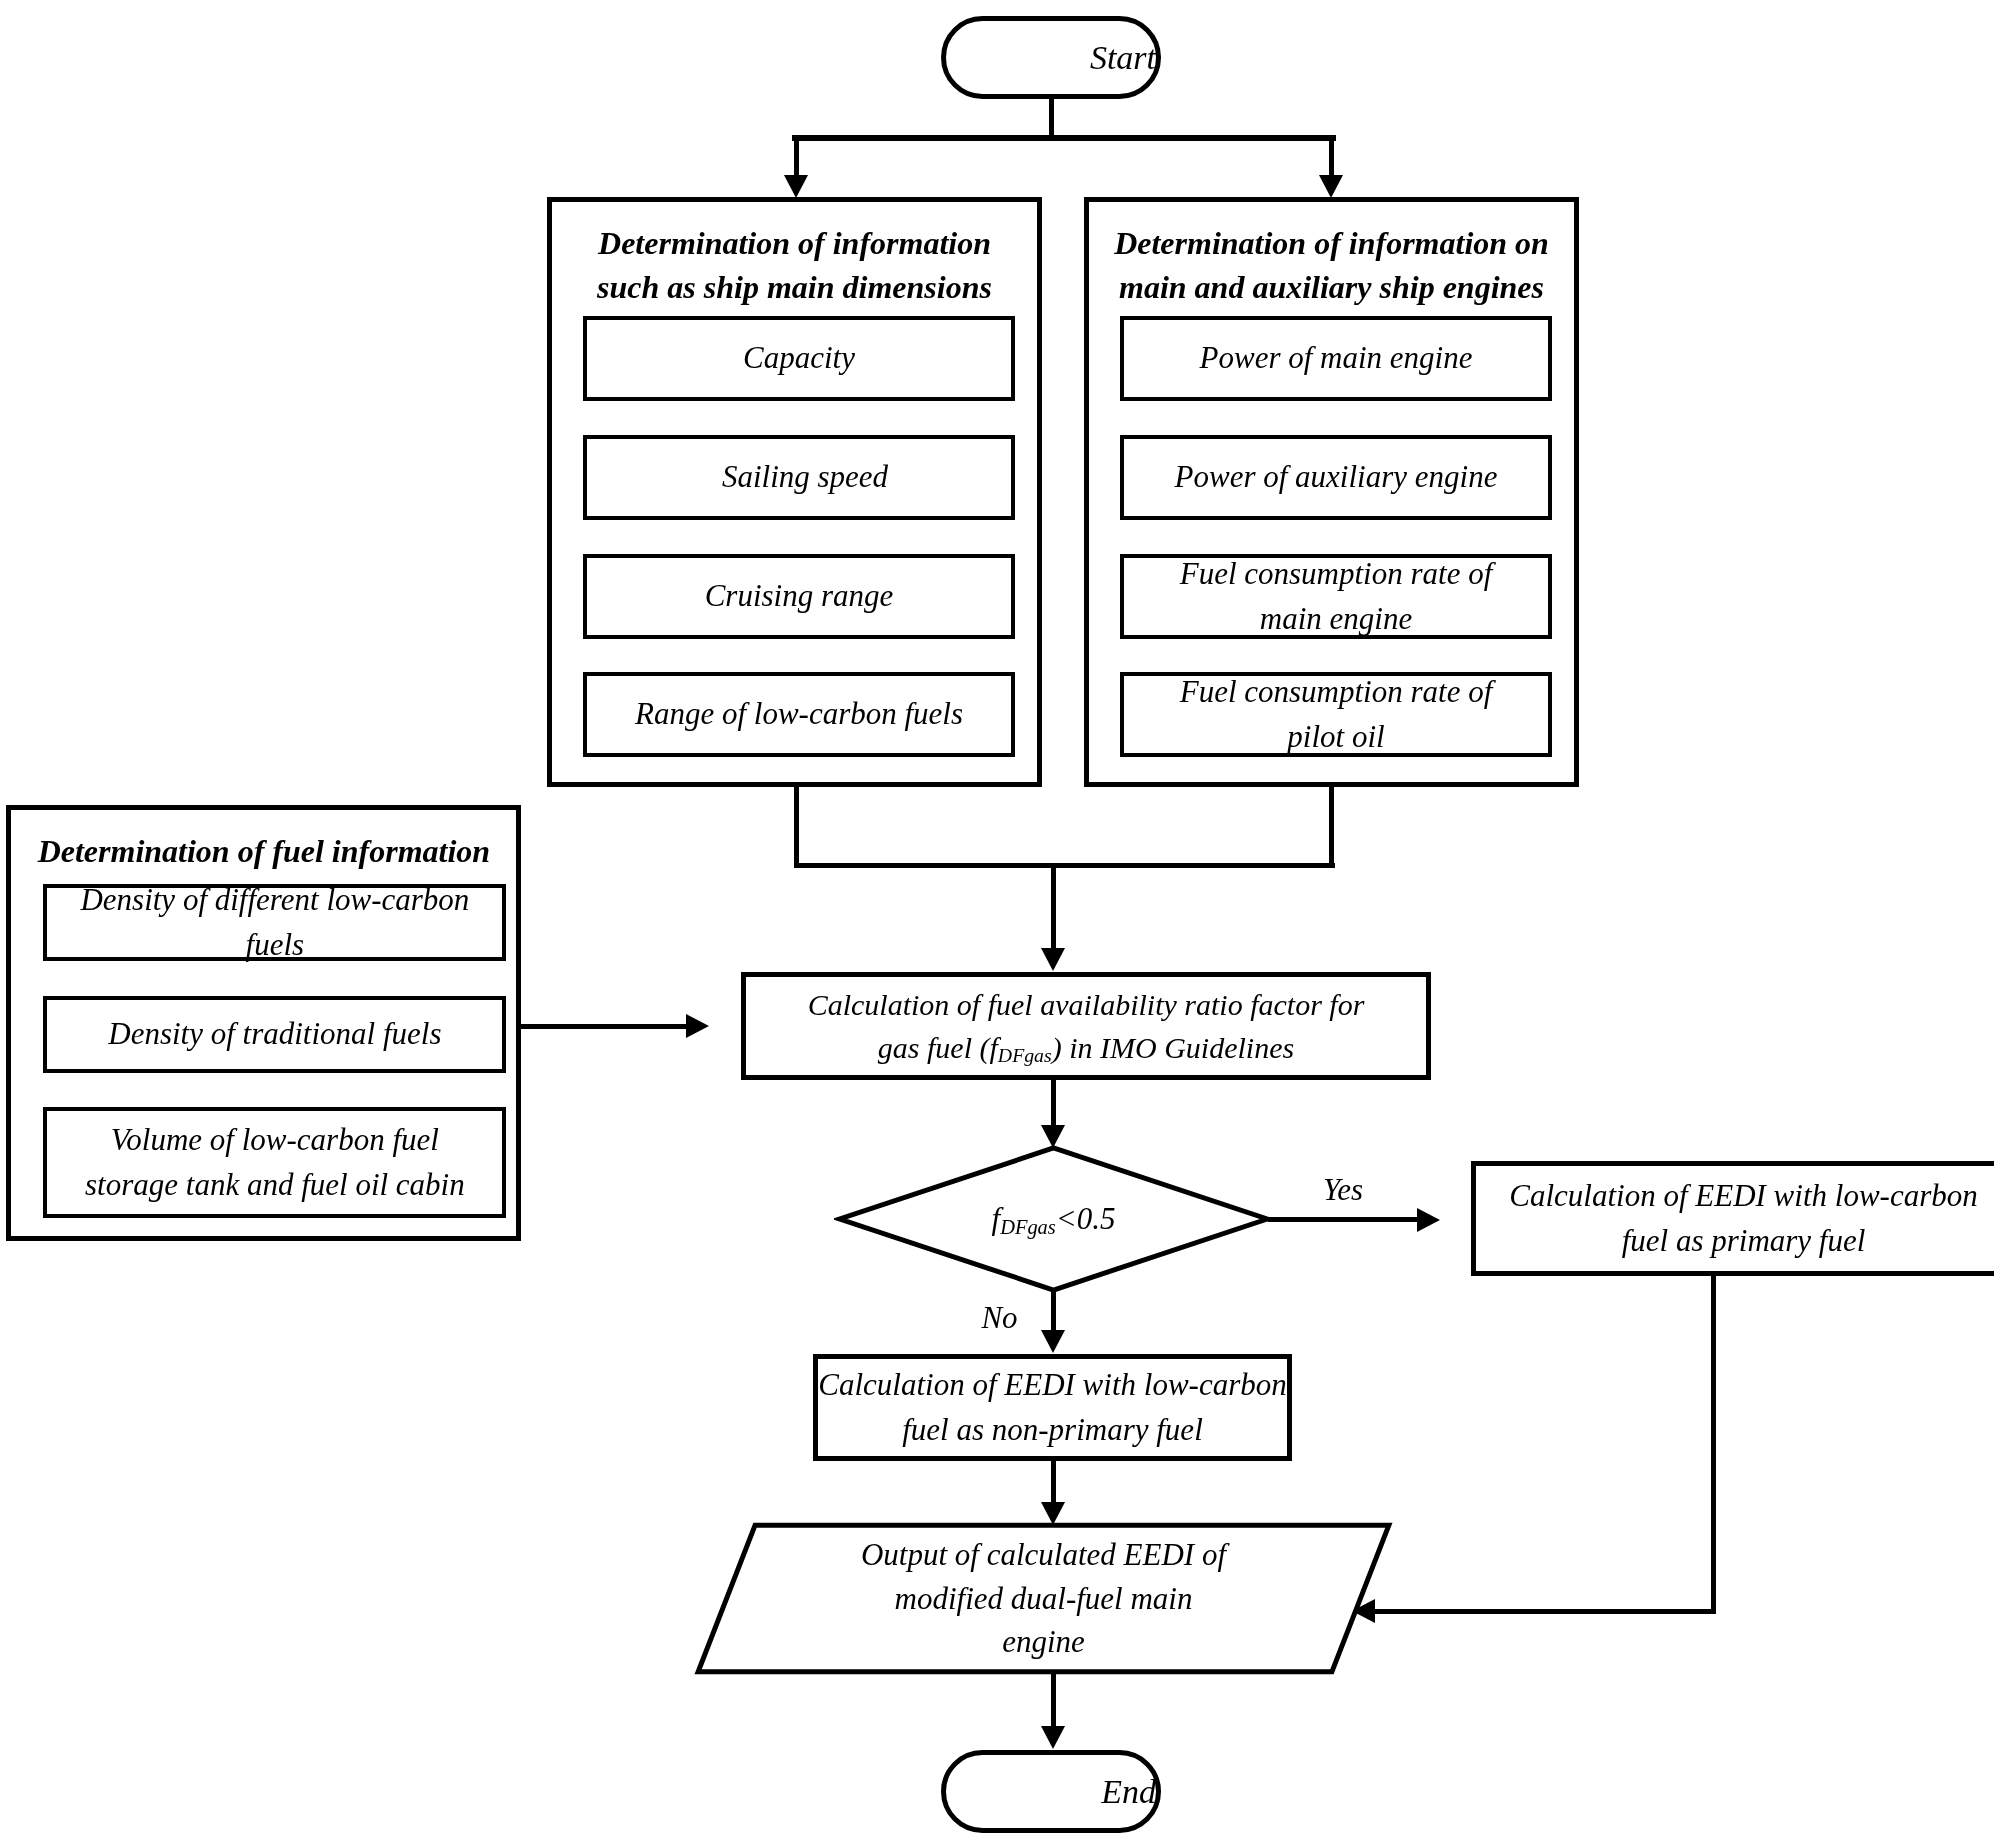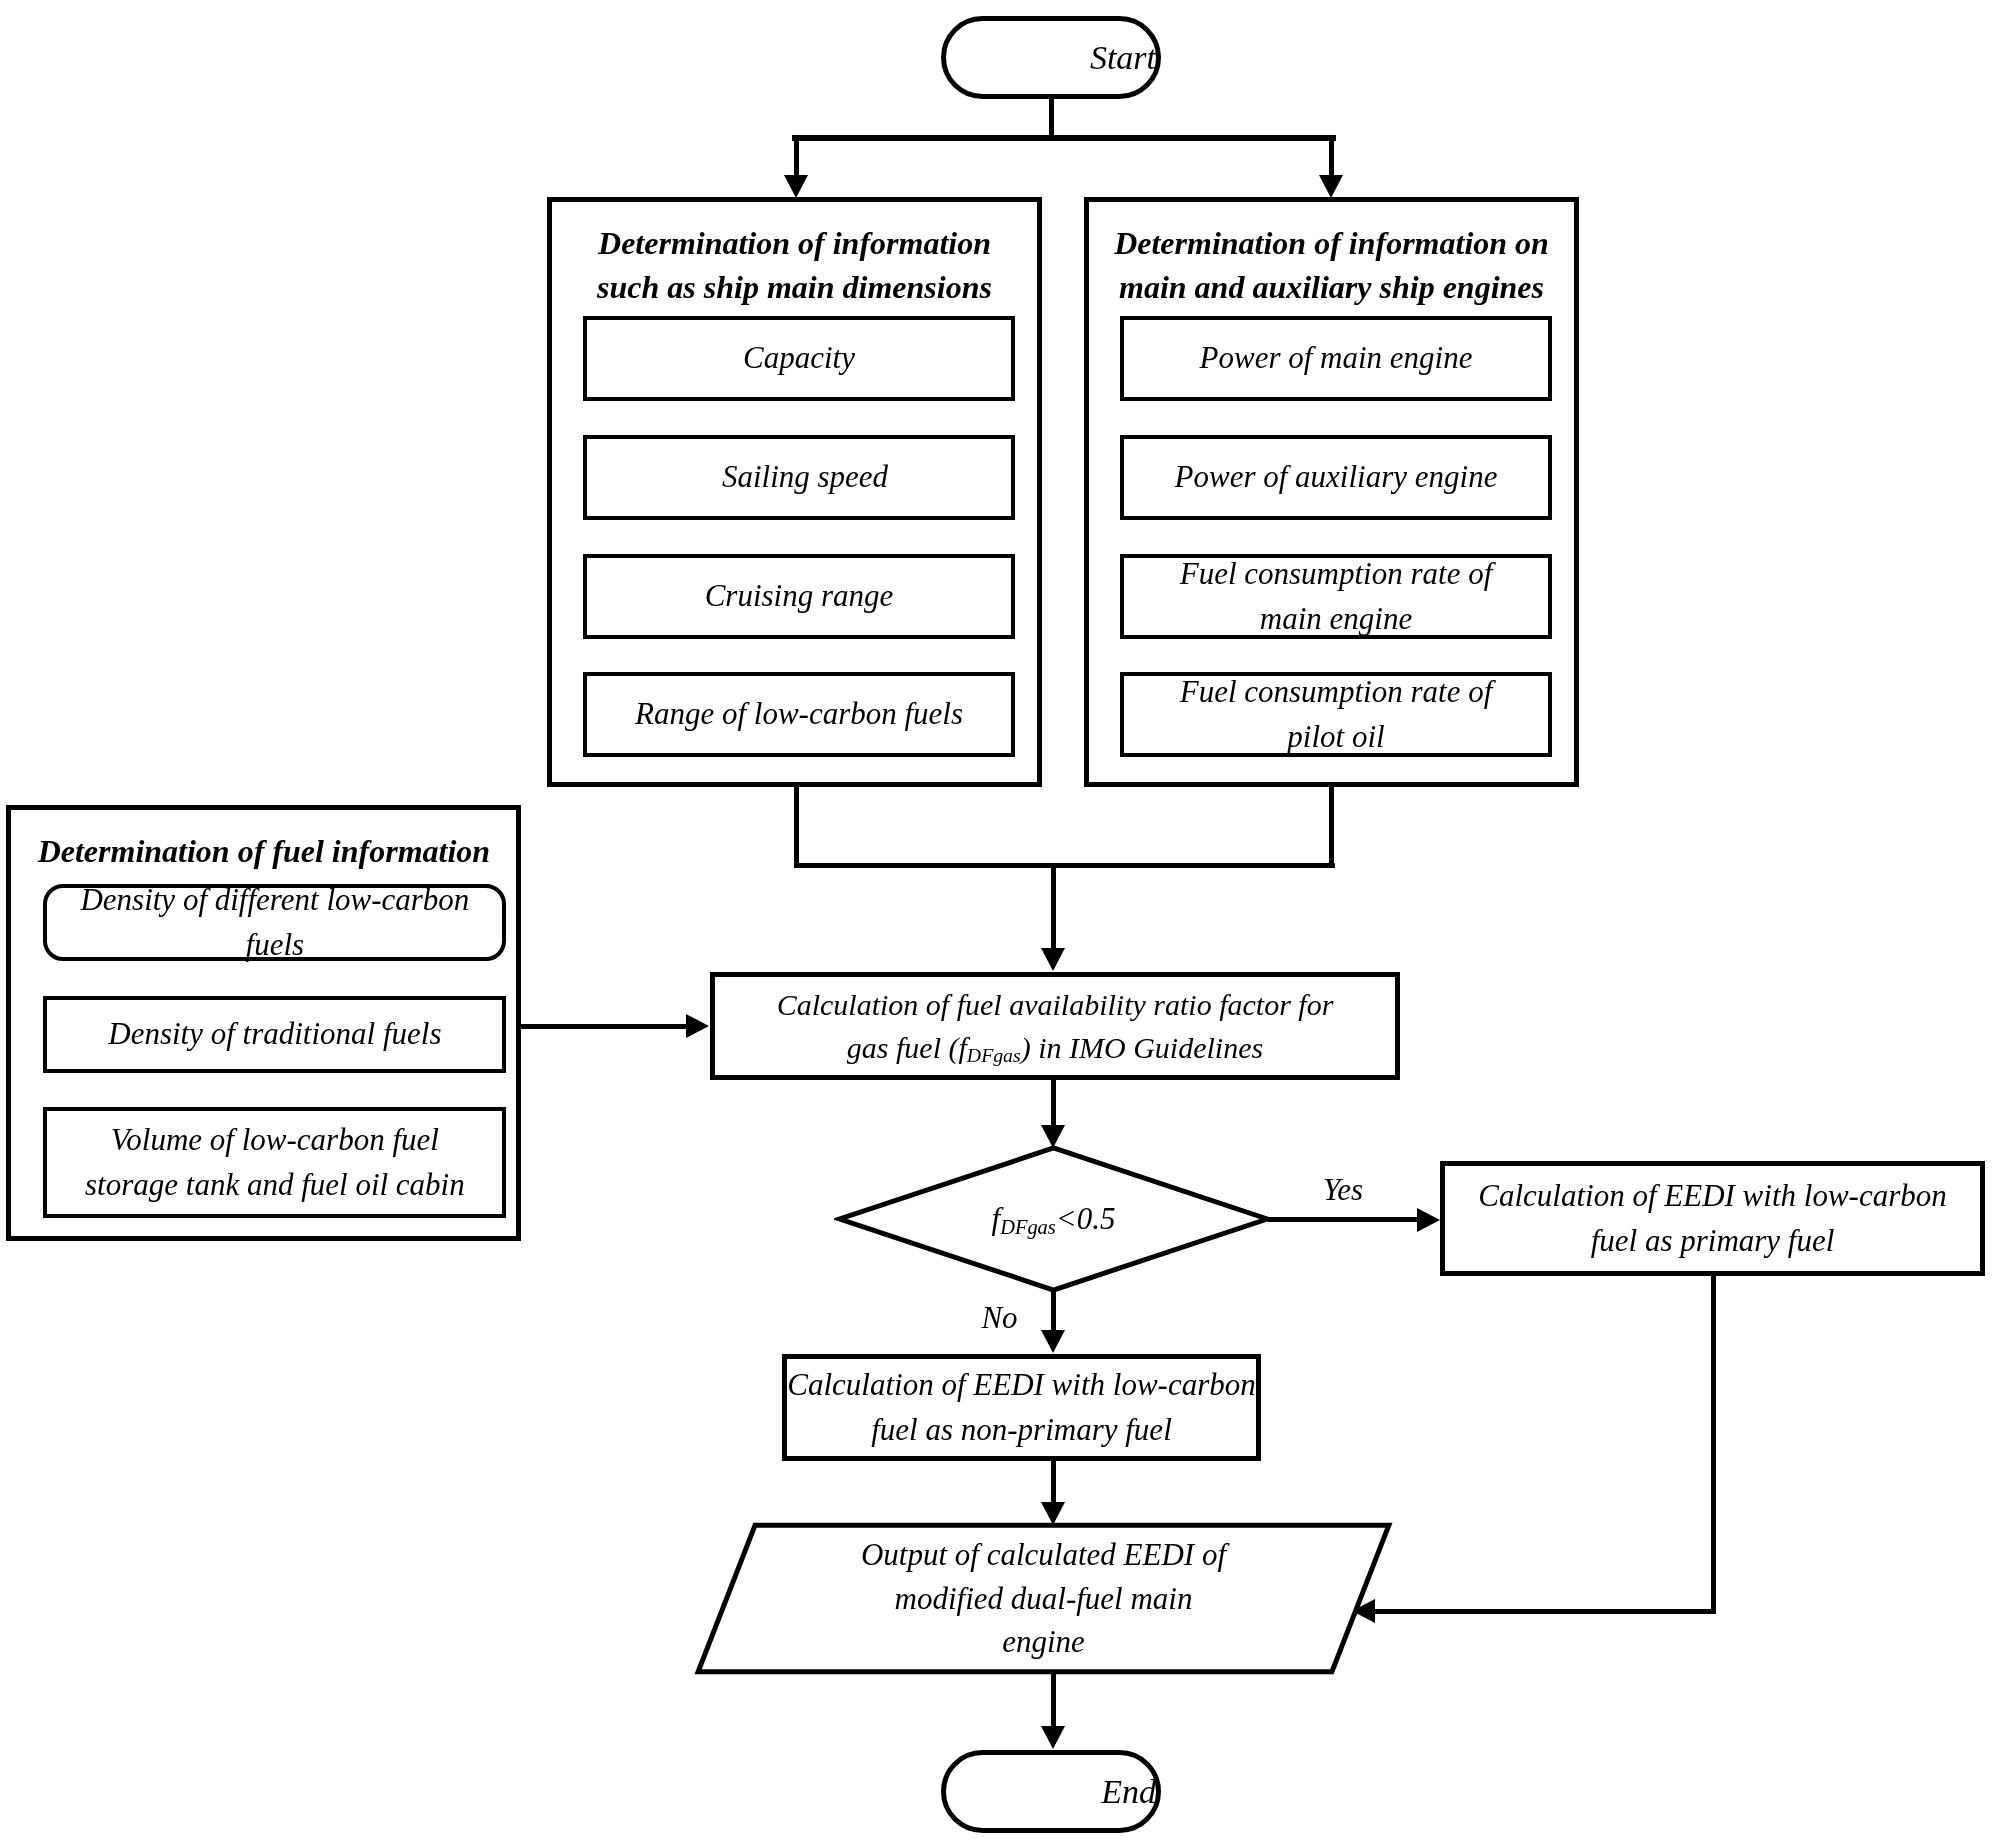--- a/index.html
+++ b/index.html
@@ -19,21 +19,21 @@
     font-weight:bold;font-size:32px;line-height:1.38;
   }
   .ibox{
     position:absolute;border:4.3px solid #000;background:#fff;
     display:flex;flex-direction:column;align-items:center;justify-content:center;
     text-align:center;font-size:31px;line-height:1.45;box-sizing:border-box;
   }
   .pbox{
     border:5px solid #000;background:#fff;
     display:flex;flex-direction:column;align-items:center;justify-content:center;
-    text-align:center;font-size:31px;line-height:1.45;box-sizing:border-box;
+    text-align:center;font-size:31px;line-height:1.45;box-sizing:border-box;margin-left:31px;
   }
   .ln{display:block;white-space:nowrap;}
   .vl{position:absolute;width:5px;background:#000;}
   .hl{position:absolute;height:5px;background:#000;}
   .hl8{position:absolute;height:5.7px;background:#000;}
   .ad{position:absolute;width:0;height:0;
       border-left:12px solid transparent;border-right:12px solid transparent;
       border-top:23.5px solid #000;}
   .ar{position:absolute;width:0;height:0;
       border-top:12px solid transparent;border-bottom:12px solid transparent;
@@ -109,21 +109,21 @@
   <div class="vl" style="left:794px;top:787px;height:81px;"></div>
   <div class="vl" style="left:1329px;top:787px;height:81px;"></div>
   <div class="hl" style="left:794px;top:863px;width:541px;"></div>
   <div class="vl" style="left:1051px;top:863px;height:87px;"></div>
   <div class="ad" style="left:1041px;top:948px;"></div>
 
   <div class="abs group" style="left:6.4px;top:805px;width:515px;height:436px;">
     <div class="gtitle">
       <span class="ln">Determination of fuel information</span>
     </div>
-    <div class="ibox" style="left:32px;top:74px;width:463px;height:77px;border-radius:20px;">
+    <div class="ibox" style="left:32px;top:74px;width:463px;height:77px;">
       <span class="ln">Density of different low-carbon</span>
       <span class="ln">fuels</span>
     </div>
     <div class="ibox" style="left:32px;top:186px;width:463px;height:77px;">
       <span class="ln">Density of traditional fuels</span>
     </div>
     <div class="ibox" style="left:32px;top:297px;width:463px;height:111px;">
       <span class="ln">Volume of low-carbon fuel</span>
       <span class="ln">storage tank and fuel oil cabin</span>
     </div>

